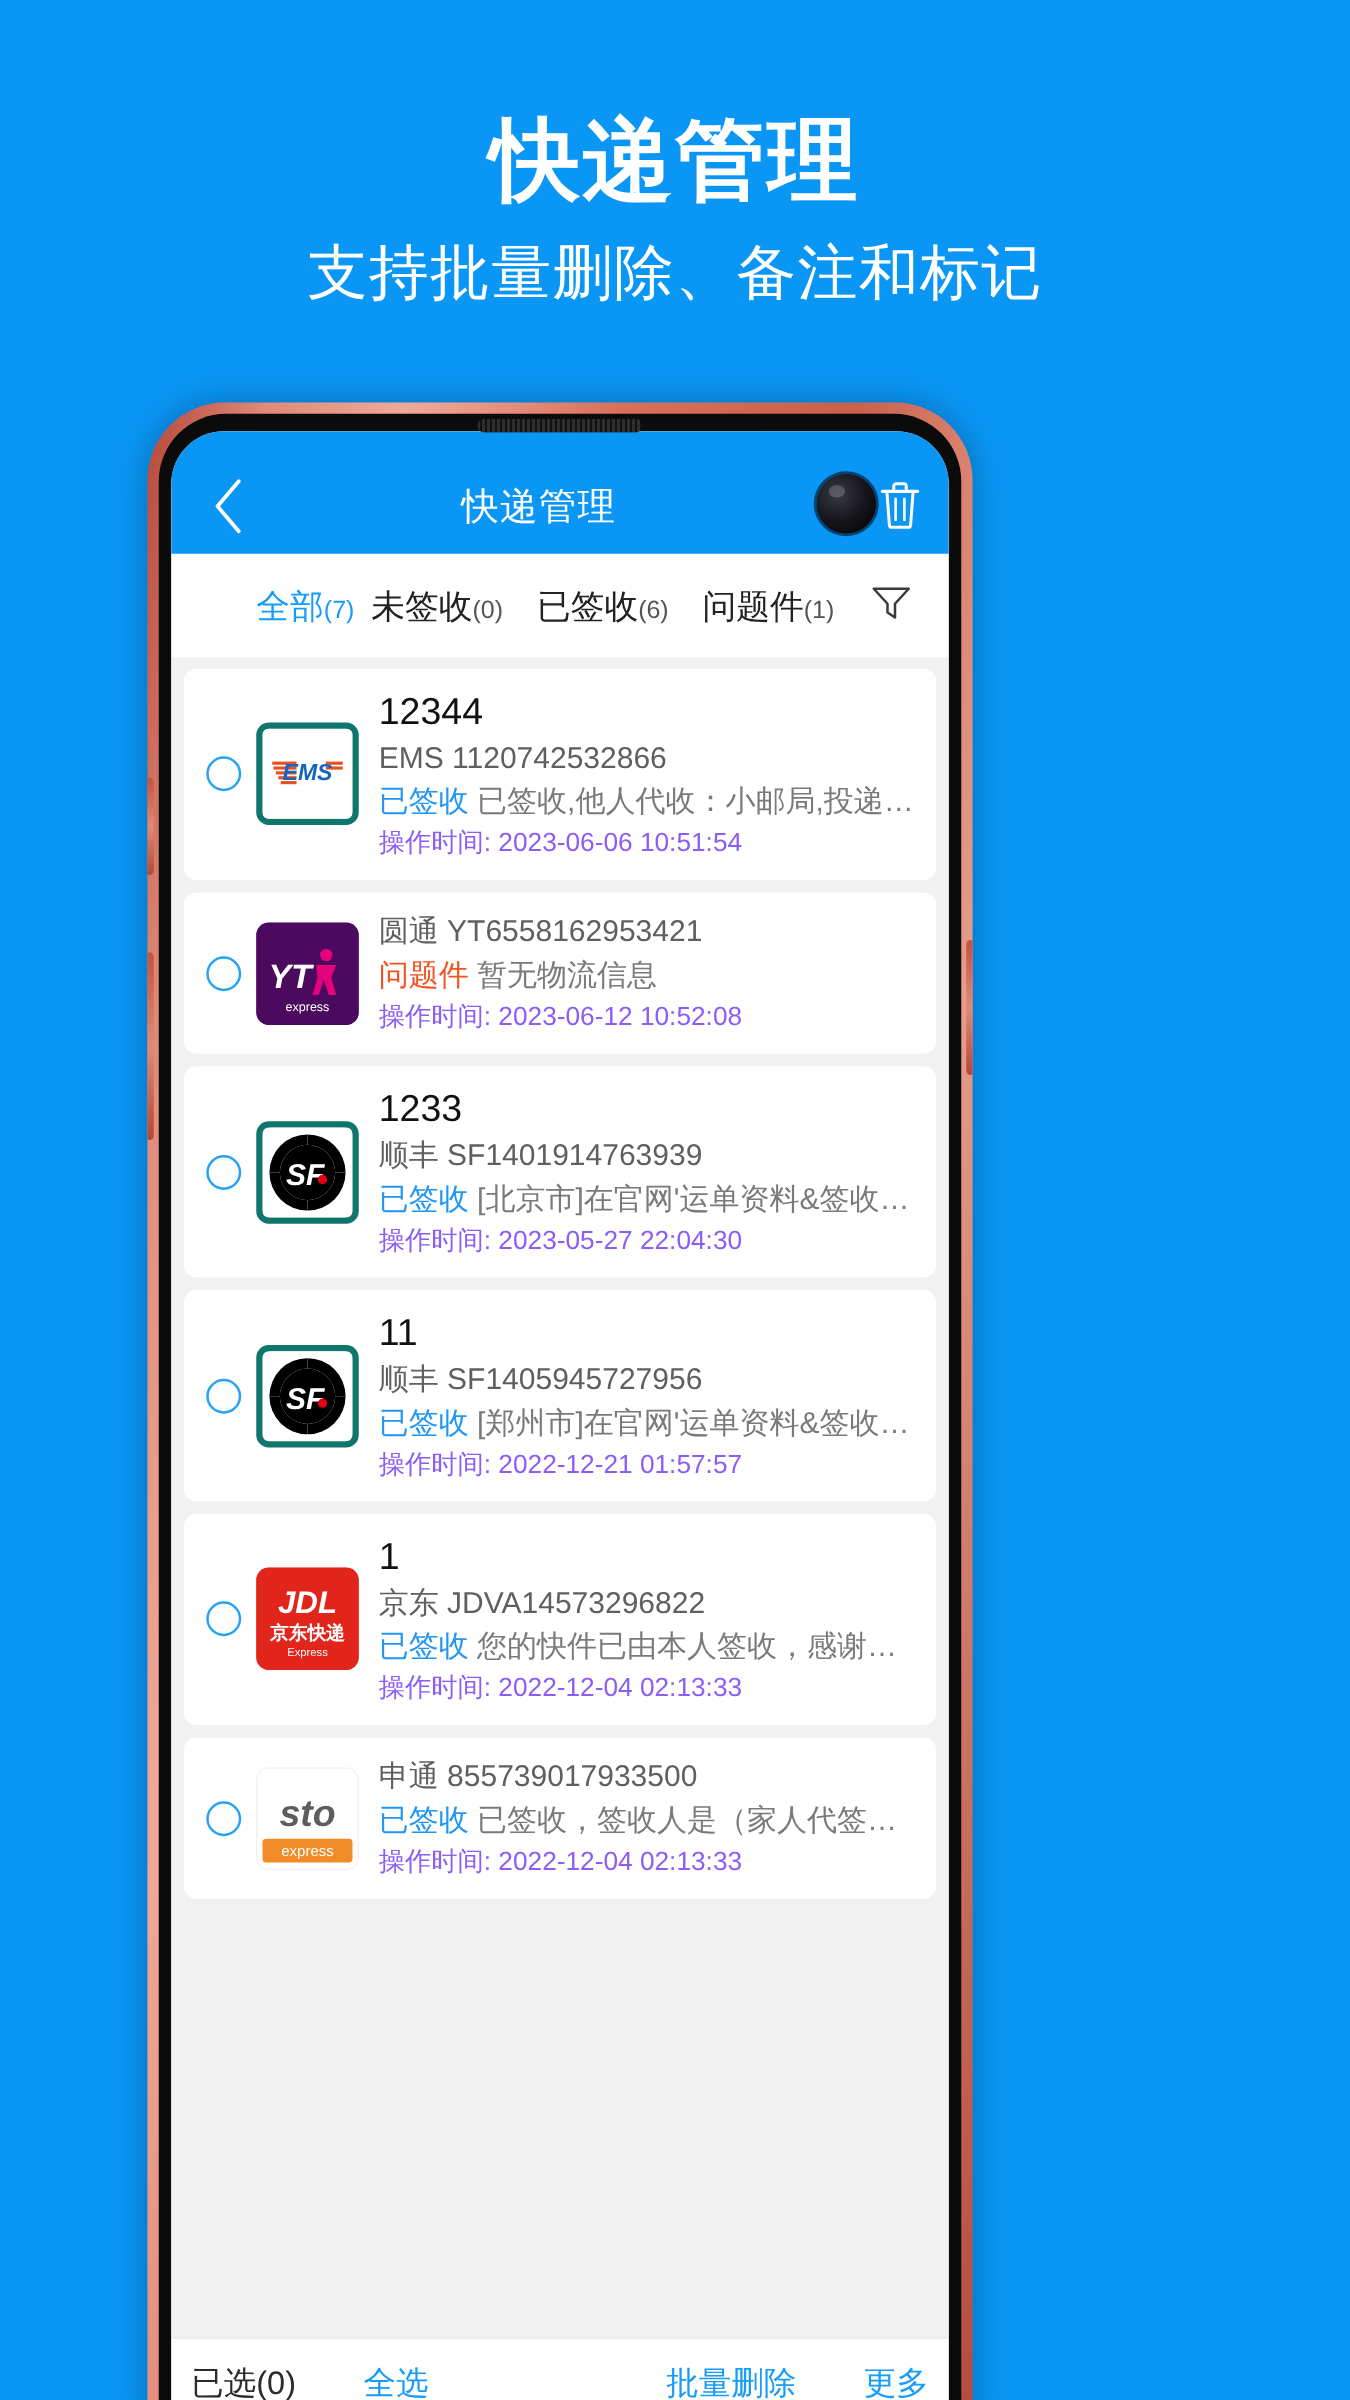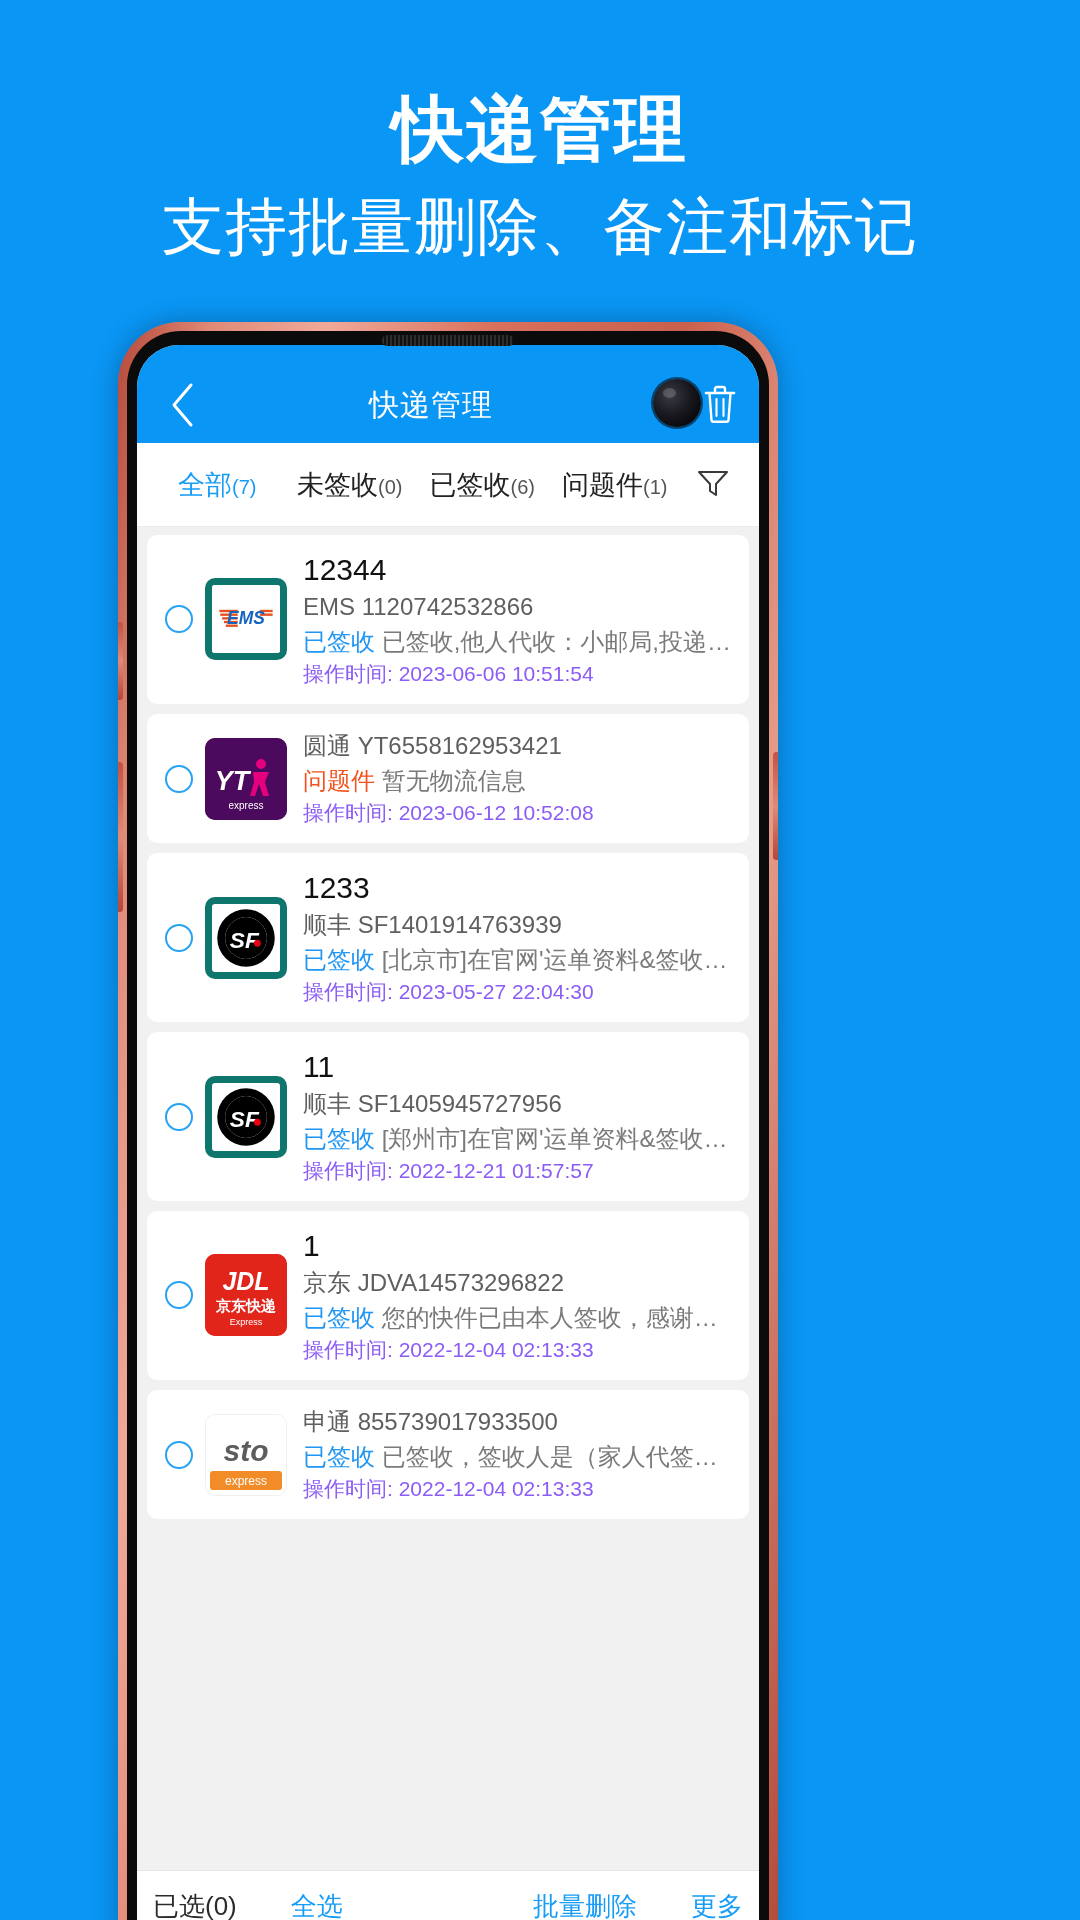--- a/index.html
+++ b/index.html
@@ -14,21 +14,21 @@
   
   .promo-title {
     position: absolute; top: 90px; left: 0; width: 1080px;
     text-align: center; color: #ffffff;
     font-size: 72px; font-weight: 700; letter-spacing: 2px;
     line-height: 1.1;
   }
   .promo-sub {
     position: absolute; top: 190px; left: 0; width: 1080px;
     text-align: center; color: #ffffff;
-    font-size: 62px; font-weight: 400; letter-spacing: 1px;
+    font-size: 48px; font-weight: 400; letter-spacing: 1px;
     line-height: 1.2;
   }
 
   
   .phone {
     position: absolute; left: 118px; top: 322px;
     width: 660px; height: 1620px;
     border-radius: 62px 62px 0 0;
     background: linear-gradient(100deg,#b5483a 0%,#e08a78 10%,#f0a999 22%,#d8705c 40%,#c9604c 60%,#e59c8a 78%,#b34a3a 100%);
     padding: 9px 9px 0 9px;
@@ -98,21 +98,21 @@
   
   .tabbar {
     display:flex; align-items:center; background:#ffffff;
     height: 84px; padding: 0 14px; border-bottom: 1px solid #ececec;
   }
   .tab {
     flex: 1; text-align:center; color:#222; font-size:27px;
     white-space: nowrap; cursor: pointer;
   }
   .tab .cnt { font-size: 20px; color:#555; }
-  .tab.active { color:#189df7; }
+  .tab.active { color:#189df7;text-align:right; }
   .tab.active .cnt { color:#189df7; }
   .filter-btn { width: 64px; display:flex; align-items:center; justify-content:center; cursor:pointer; }
 
   
   .list {
     background:#f1f1f1; height: calc(100% - 98px - 84px - 72px);
     overflow: hidden; padding-top: 8px;
   }
   .card {
     background:#ffffff; border-radius: 10px;
@@ -122,21 +122,21 @@
   .radio {
     width: 28px; height: 28px; border-radius:50%;
     border: 2px solid #26a3f2; flex: 0 0 28px; margin: 0 12px 0 4px;
     cursor: pointer;
   }
   .logo-box {
     width: 82px; height: 82px; border-radius: 10px; flex:0 0 82px;
     display:flex; align-items:center; justify-content:center;
     overflow:hidden; margin-right: 16px; background:#fff;
   }
-  .logo-box.white { border: 7px solid #0f766e; }
+  .logo-box.white { border: 5px solid #0f766e; }
   .logo-box.yt { background:#4b0a5e; }
   .logo-box.jd { background:#e1251b; }
   .logo-box.sto { background:#ffffff; border:1px solid #f0f0f0; }
   .info { flex:1; min-width:0; }
   .remark {
     font-size: 30px; font-weight: 400; color:#111; line-height:1.25;
     margin-bottom: 2px;
   }
   .company {
     font-size: 24px; color:#5f5f5f; line-height:1.3; margin-bottom: 4px;

